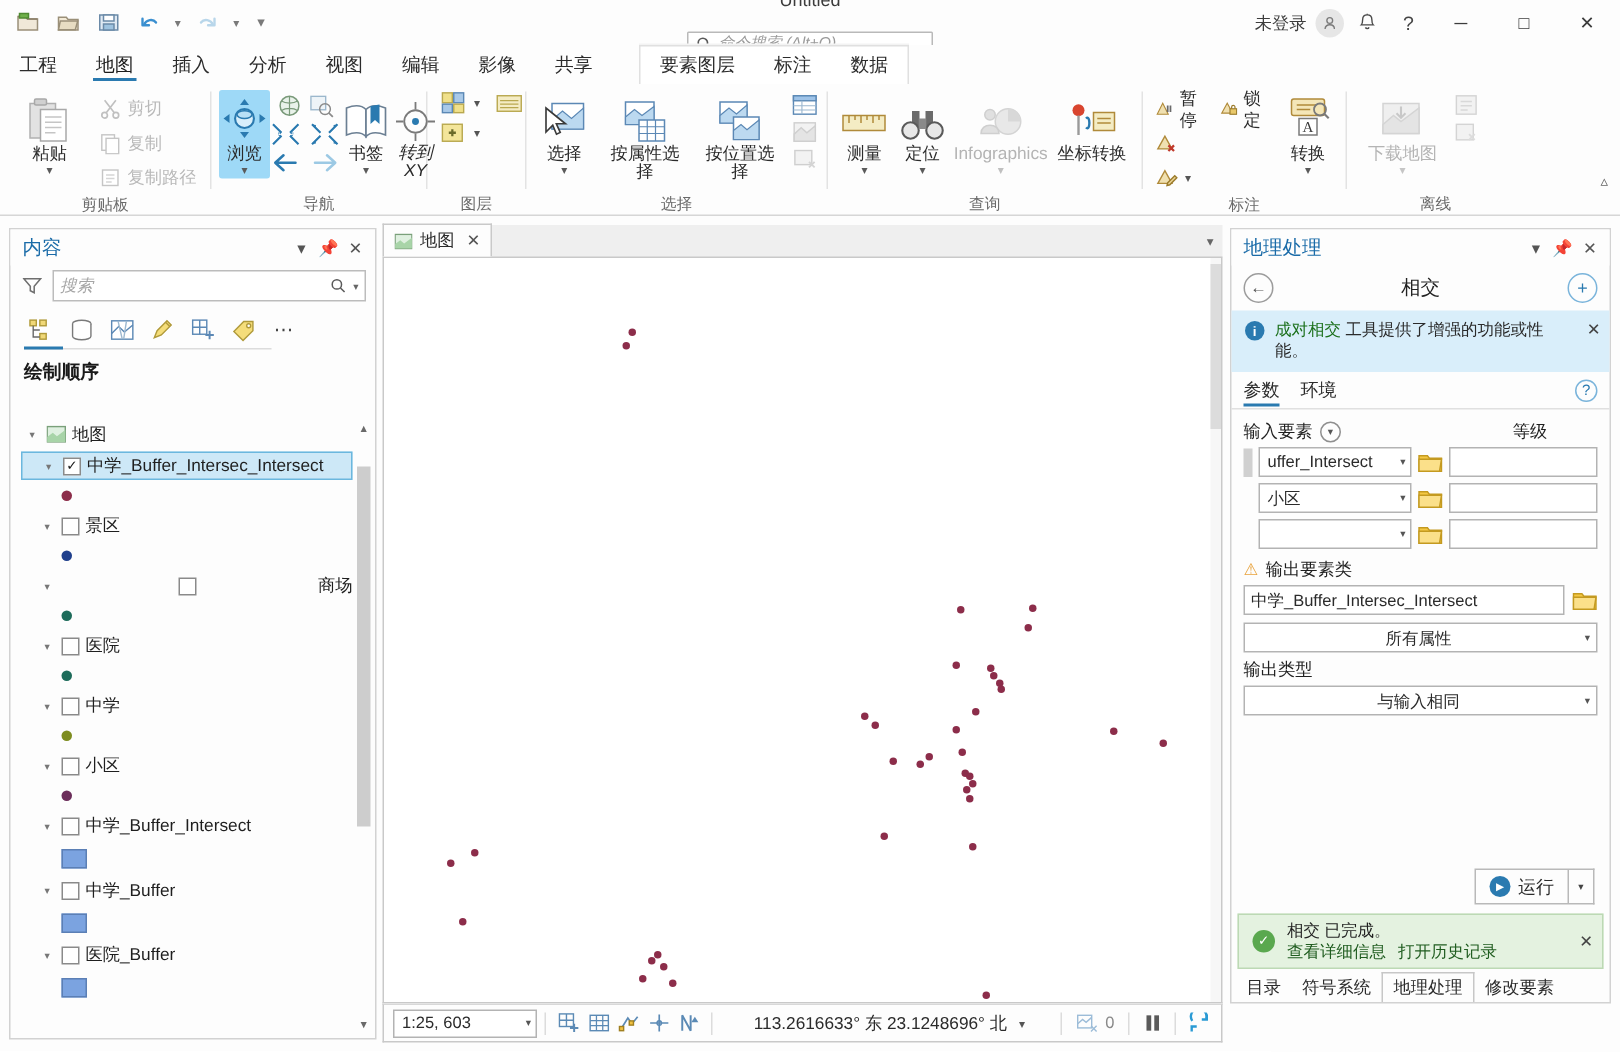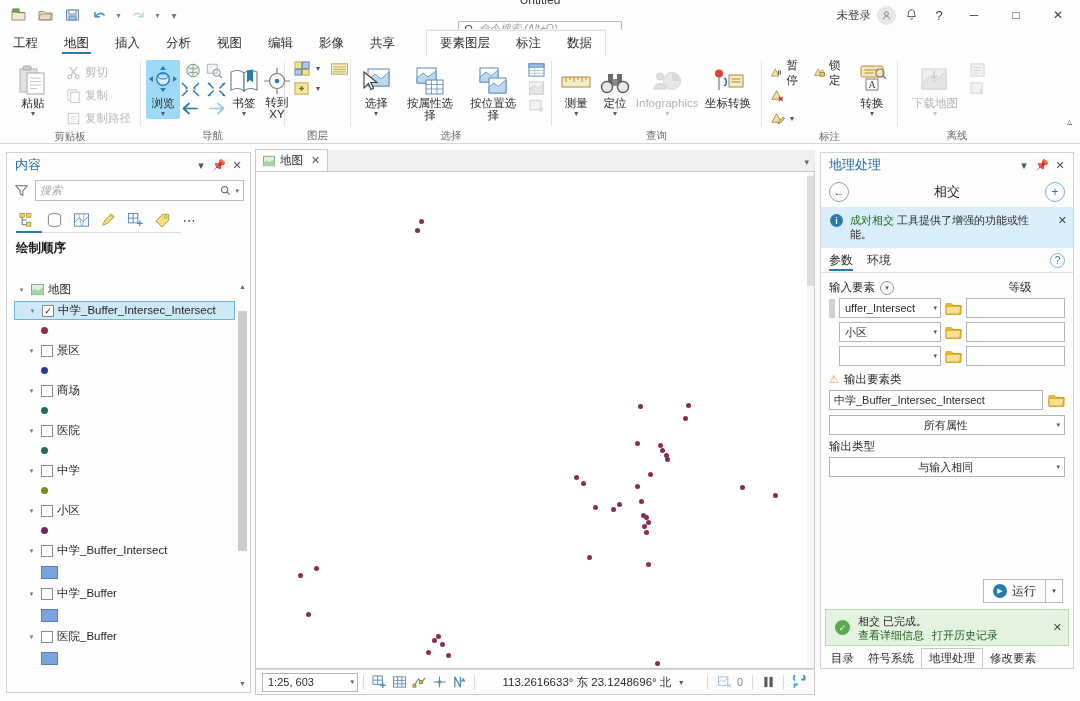--- a/index.html
+++ b/index.html
@@ -477,21 +477,21 @@
           <div class="ic">
             <svg width="32" height="30" viewBox="0 0 32 30">
               <path d="M3 6c5-2 10-2 13 1v18c-3-3-8-3-13-1z" fill="#fff" stroke="#6b7f93" stroke-width="1.1"></path>
               <path d="M29 6c-5-2-10-2-13 1v18c3-3 8-3 13-1z" fill="#fff" stroke="#6b7f93" stroke-width="1.1"></path>
               <path d="M19 4.6v12l3-2.6 3 2.6v-13z" fill="#2a7ab0"></path>
             </svg>
           </div>
           <div class="lbl">书签</div>
           <div class="chev">▾</div>
         </div>
-        <div class="big-btn" style="width:44px;">
+        <div class="big-btn" style="width:44px;font-style:italic;">
           <div class="ic">
             <svg width="30" height="30" viewBox="0 0 30 30">
               <circle cx="15" cy="15" r="7.5" fill="none" stroke="#7a7a7a" stroke-width="1.2"></circle>
               <circle cx="15" cy="15" r="2.3" fill="#2a7ab0"></circle>
               <path d="M15 2v5M15 23v5M2 15h5M23 15h5" stroke="#7a7a7a" stroke-width="1.2"></path>
             </svg>
           </div>
           <div class="lbl2">转到</div>
           <div class="lbl2">XY</div>
         </div>
@@ -829,21 +829,21 @@
 
         <div class="lrow" style="padding-left:12px;">
           <span class="exp">▾</span>
           <span class="cbx"></span>
           <span class="lname">景区</span>
         </div>
         <div class="sym-row">
           <span class="dot" style="background:#1f3f8c;"></span>
         </div>
 
-        <div class="lrow" style="padding-left:12px;">
+        <div class="lrow" style="padding-left:12px;justify-content:space-between;">
           <span class="exp">▾</span>
           <span class="cbx"></span>
           <span class="lname">商场</span>
         </div>
         <div class="sym-row">
           <span class="dot" style="background:#1d6b5a;"></span>
         </div>
 
         <div class="lrow" style="padding-left:12px;">
           <span class="exp">▾</span>

